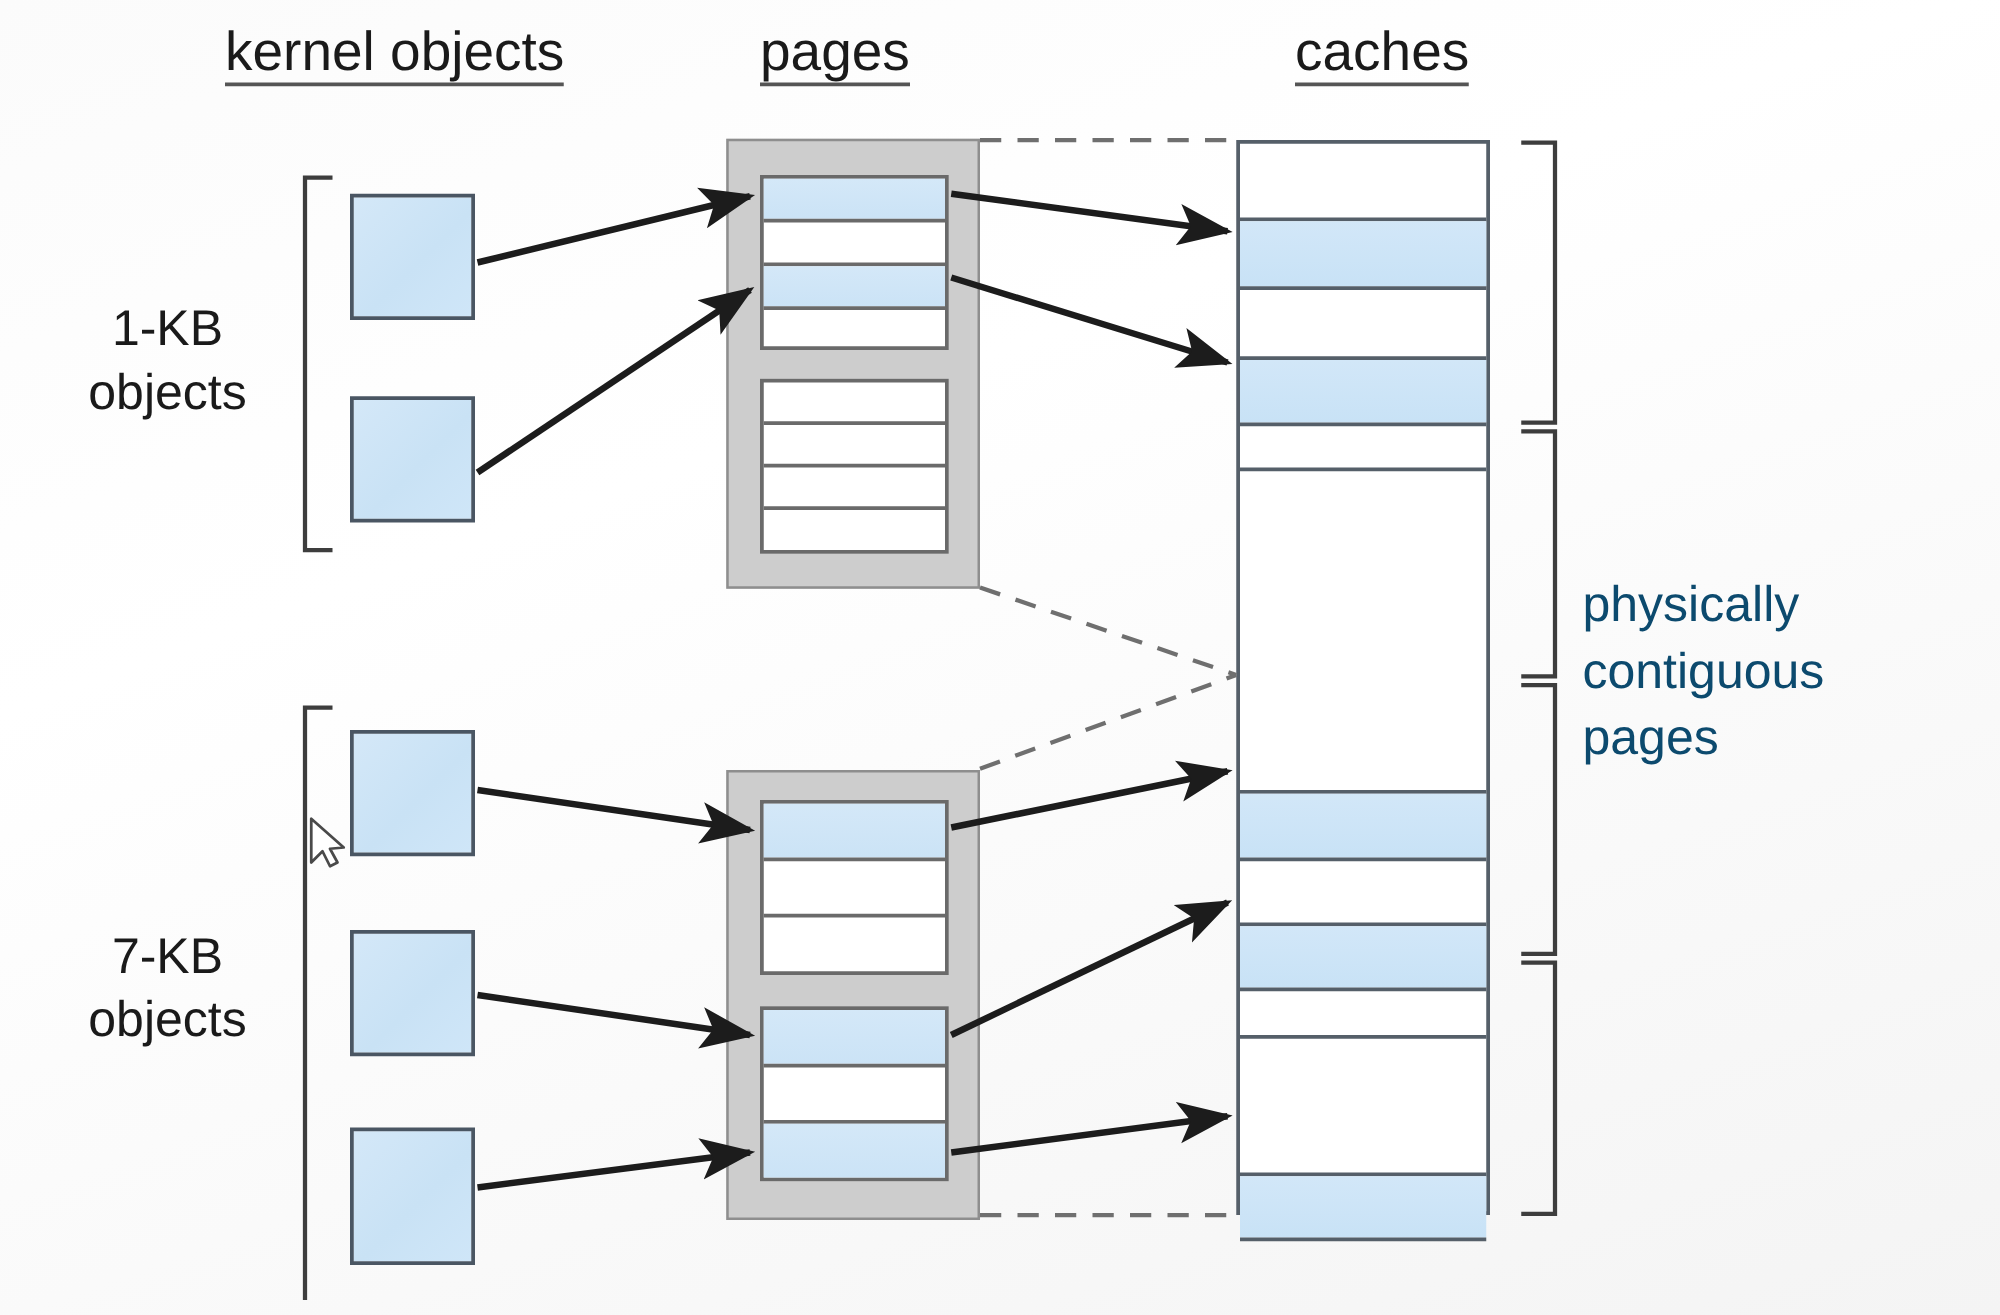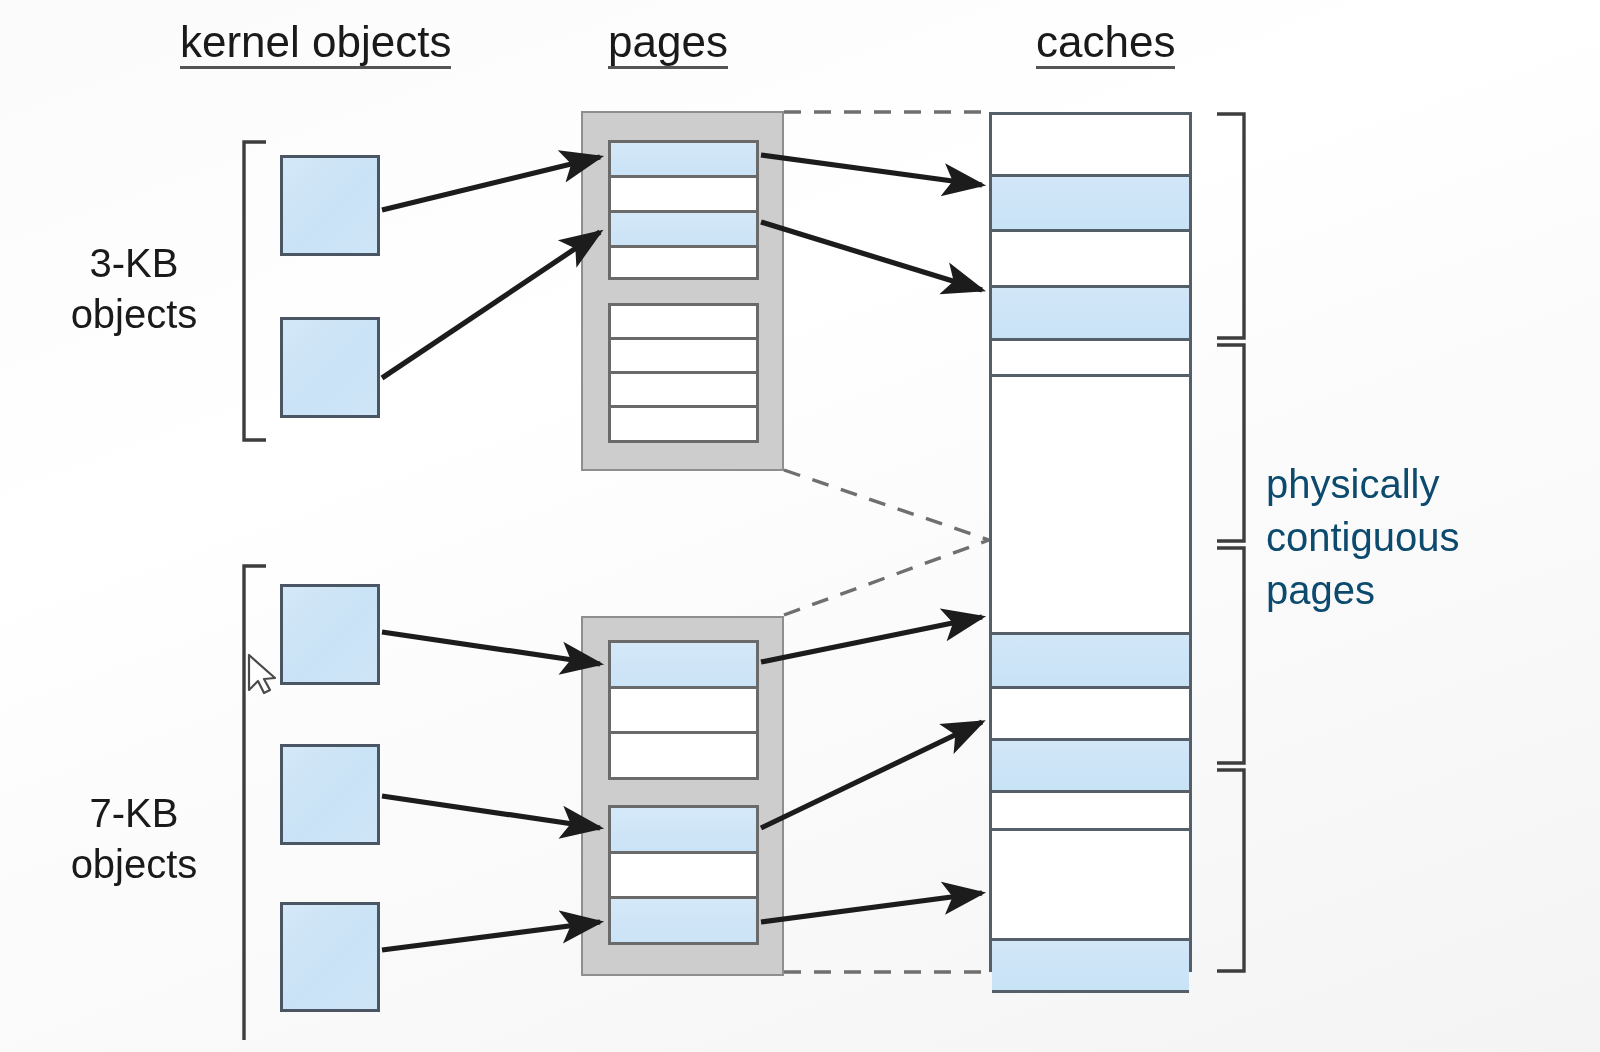--- a/index.html
+++ b/index.html
@@ -23,21 +23,21 @@
   #hdr-caches{left:604px;top:20px;}
   #hdr-slabs{left:1032px;top:20px;}
 
   .grouplbl{
     position:absolute;
     font-size:40px;color:#1a1a1a;
     text-align:center;line-height:1.28;
     white-space:pre-line;
   }
   #lbl-3kb{left:35px;top:238px;width:190px;}
-  #lbl-7kb{left:35px;top:740px;width:190px;margin-top:48px;}
+  #lbl-7kb{left:35px;top:740px;width:190px;}
   #lbl-pcp{
     position:absolute;left:1262px;top:458px;width:330px;
     font-size:40px;color:#0c4a6e;line-height:1.32;text-align:left;
     white-space:pre-line;
   }
 
   .objbox{
     position:absolute;
     background:linear-gradient(135deg,#d4e8f8 0%,#c9e2f5 55%,#cfe6f8 100%);
     border:3px solid #4a5663;
@@ -82,21 +82,21 @@
 </style>
 </head>
 <body>
 
 <div id="stage">
 
   <div class="hdr" id="hdr-kernel">kernel objects</div>
   <div class="hdr" id="hdr-caches">pages</div>
   <div class="hdr" id="hdr-slabs">caches</div>
 
-  <div class="grouplbl" id="lbl-3kb">3-KB
+  <div class="grouplbl" id="lbl-3kb">1-KB
 objects</div>
   <div class="grouplbl" id="lbl-7kb">7-KB
 objects</div>
   <div id="lbl-pcp">physically
 contiguous
 pages</div>
 
   <div class="objbox" style="left:276px;top:155px;width:100px;height:101px;"></div>
   <div class="objbox" style="left:276px;top:317px;width:100px;height:101px;"></div>
   <div class="objbox" style="left:276px;top:584px;width:100px;height:101px;"></div>

